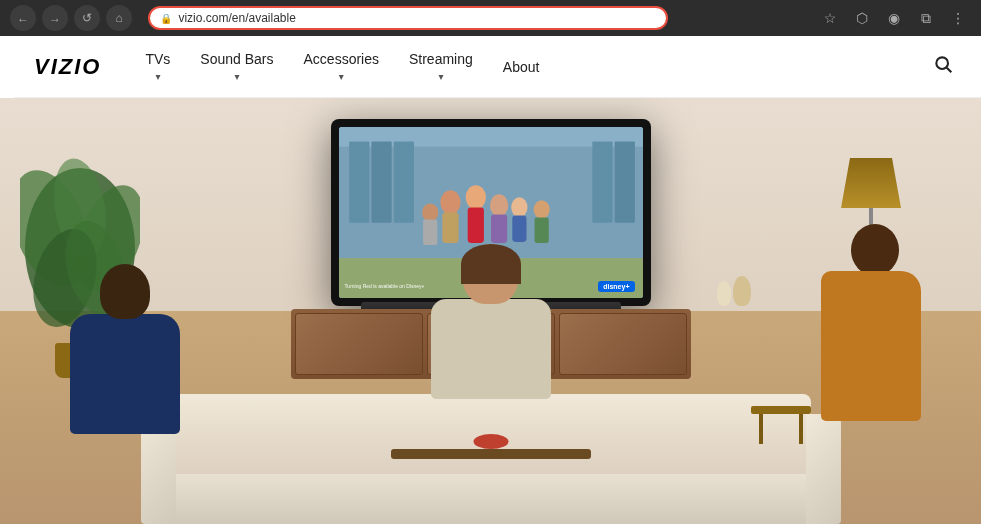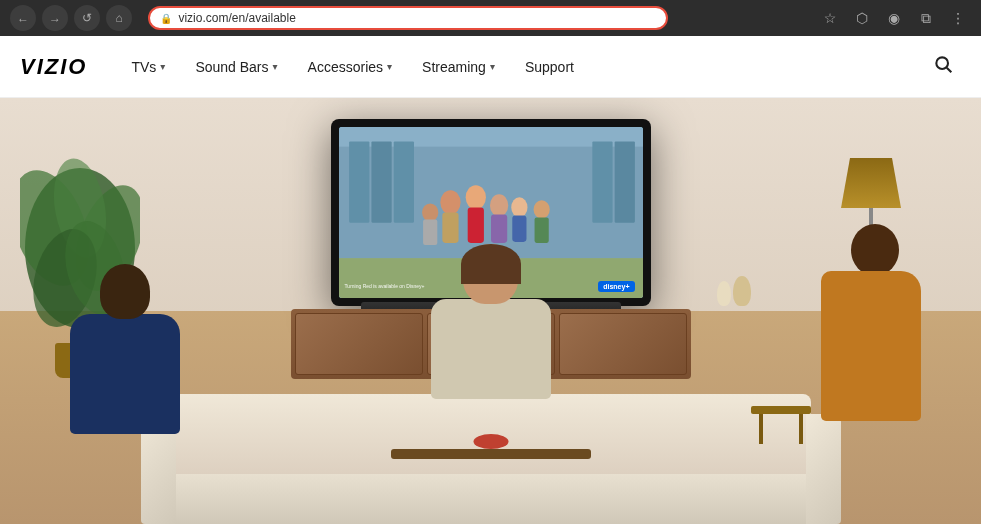--- a/index.html
+++ b/index.html
@@ -70,20 +70,21 @@
 
     
     .site-navbar {
       background: #fff;
       height: 62px;
       display: flex;
       align-items: center;
       padding: 0 20px;
       border-bottom: 1px solid #eee;
       gap: 0;
+      margin-left: 14px;
     }
     .vizio-logo {
       font-size: 22px;
       font-weight: 900;
       color: #000;
       letter-spacing: 2px;
       margin-right: 30px;
       font-style: italic;
     }
     .nav-items {
@@ -95,20 +96,21 @@
     .nav-item {
       padding: 8px 14px;
       font-size: 14px;
       color: #222;
       cursor: pointer;
       display: flex;
       align-items: center;
       gap: 4px;
       white-space: nowrap;
       font-weight: 500;
+      flex-direction: column;
     }
     .nav-caret {
       font-size: 10px;
       color: #555;
     }
     .nav-search {
       margin-left: auto;
       cursor: pointer;
       font-size: 18px;
       color: #222;
@@ -524,21 +526,21 @@
     </div>
     <div class="nav-item">
       <span>Accessories</span>
       <span class="nav-caret">▾</span>
     </div>
     <div class="nav-item">
       <span>Streaming</span>
       <span class="nav-caret">▾</span>
     </div>
     <div class="nav-item">
-      <span>Support</span>
+      <span>About</span>
     </div>
   </div>
 
   <div class="nav-search">
     <svg width="20" height="20" viewBox="0 0 24 24" fill="none" stroke="#222" stroke-width="2.5">
       <circle cx="11" cy="11" r="7"></circle>
       <line x1="16.5" y1="16.5" x2="22" y2="22"></line>
     </svg>
   </div>
 </nav>

